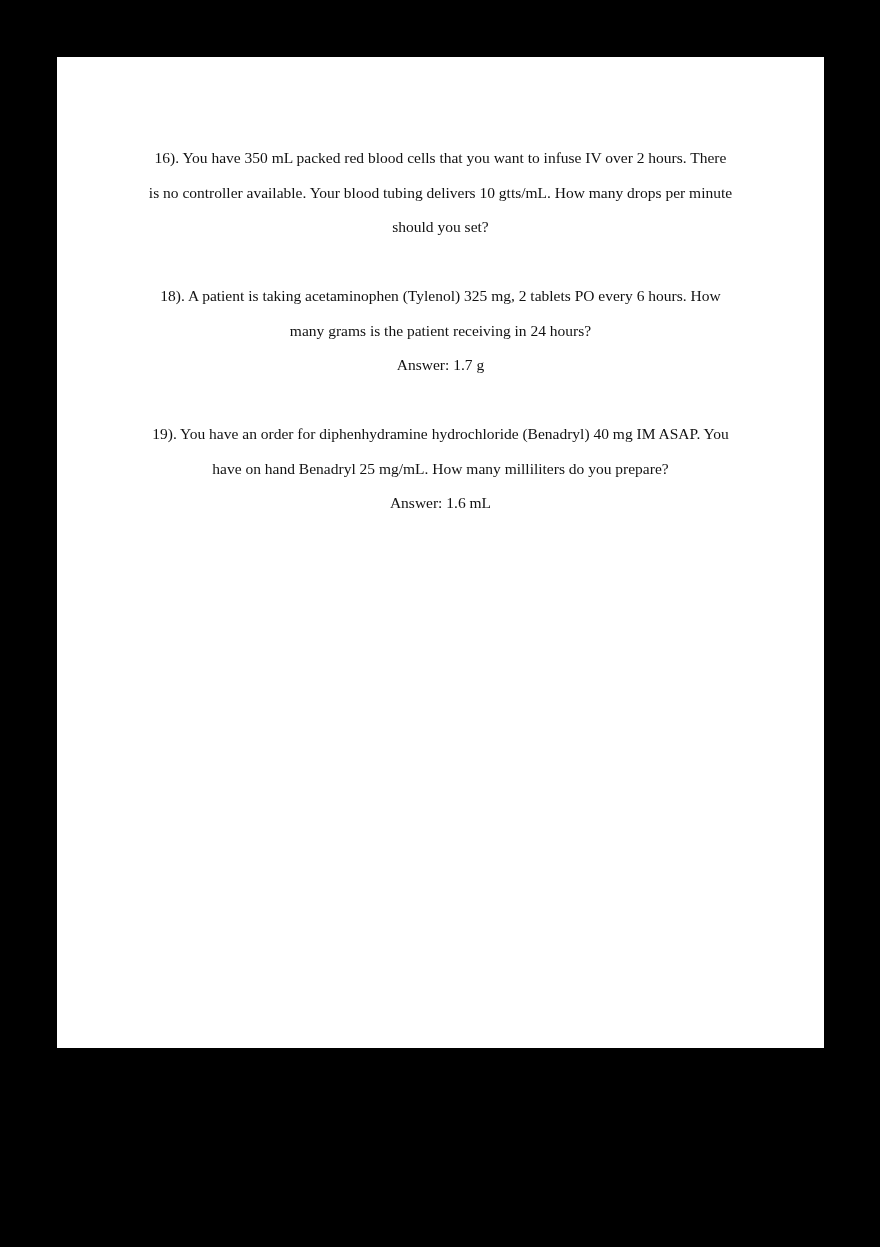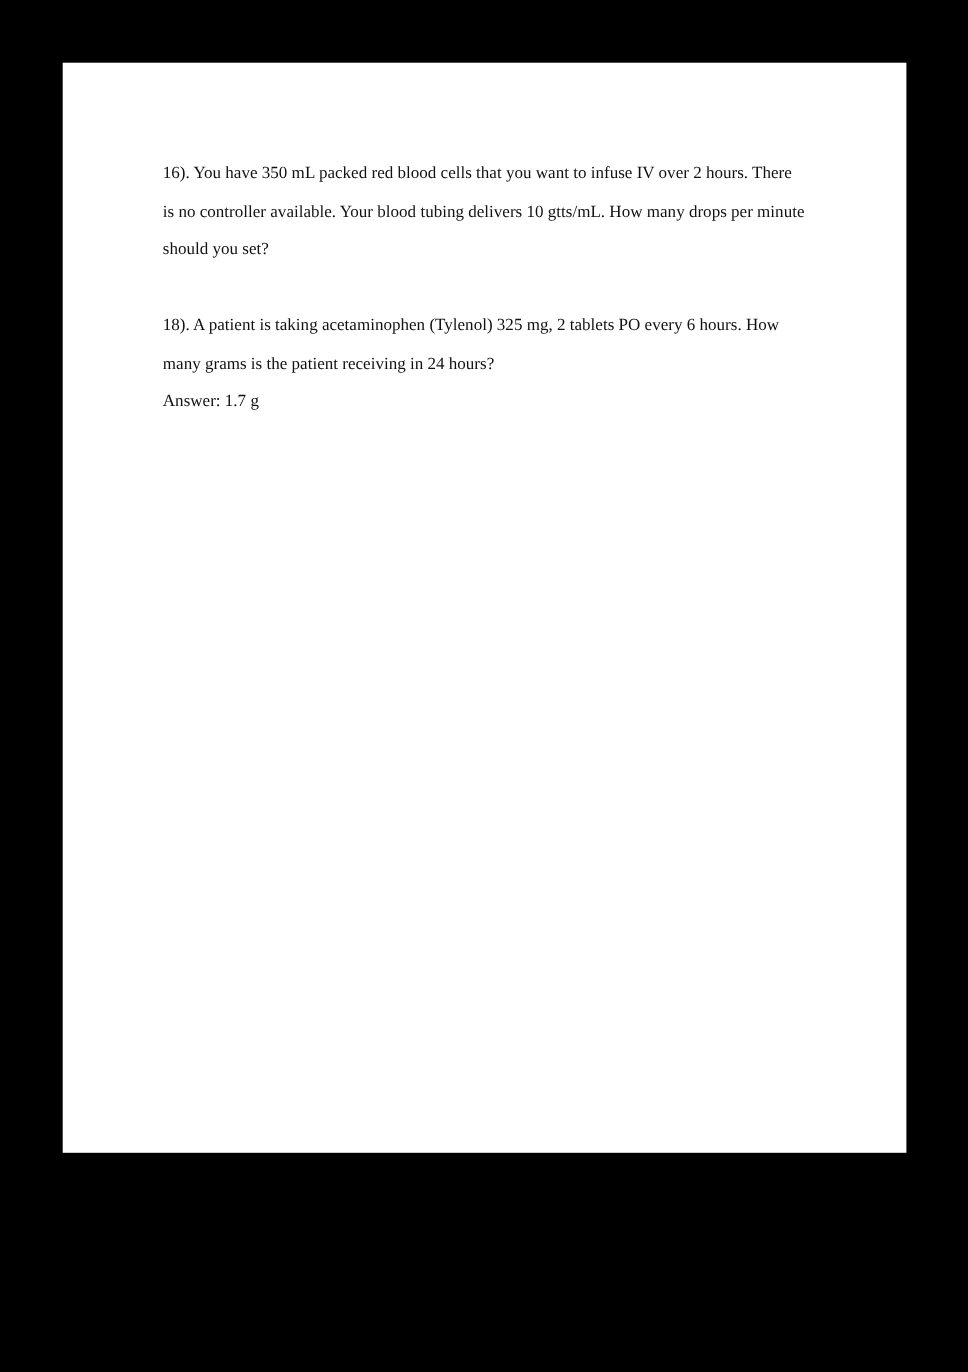--- a/index.html
+++ b/index.html
@@ -21,21 +21,21 @@
     height: 991px;
     background: #ffffff;
     box-sizing: border-box;
     padding: 84px 91px 0 91px;
   }
   .doc-content {
     width: 585px;
     color: #111111;
     font-size: 15.5px;
     line-height: 34.5px;
-    text-align: left;
+    text-align: center;
   }
   .qa-block {
     margin: 0 0 34.5px 0;
   }
   .qa-block p {
     margin: 0;
   }
 </style>
 </head>
 <body>
@@ -48,18 +48,22 @@
     </div>
 
     <div class="qa-block">
     </div>
 
     <div class="qa-block">
       <p>18). A patient is taking acetaminophen (Tylenol) 325 mg, 2 tablets PO every 6 hours. How many grams is the patient receiving in 24 hours?</p>
       <p>Answer: 1.7 g</p>
     </div>
 
+    <div class="qa-block">
+      <p>19). You have an order for diphenhydramine hydrochloride (Benadryl) 40 mg IM ASAP. You have on hand Benadryl 25 mg/mL. How many milliliters do you prepare?</p>
+      <p>Answer: 1.6 mL</p>
+    </div>
 
     <div class="qa-block">
     </div>
 
   </div>
 </div>
 
 </body></html>

